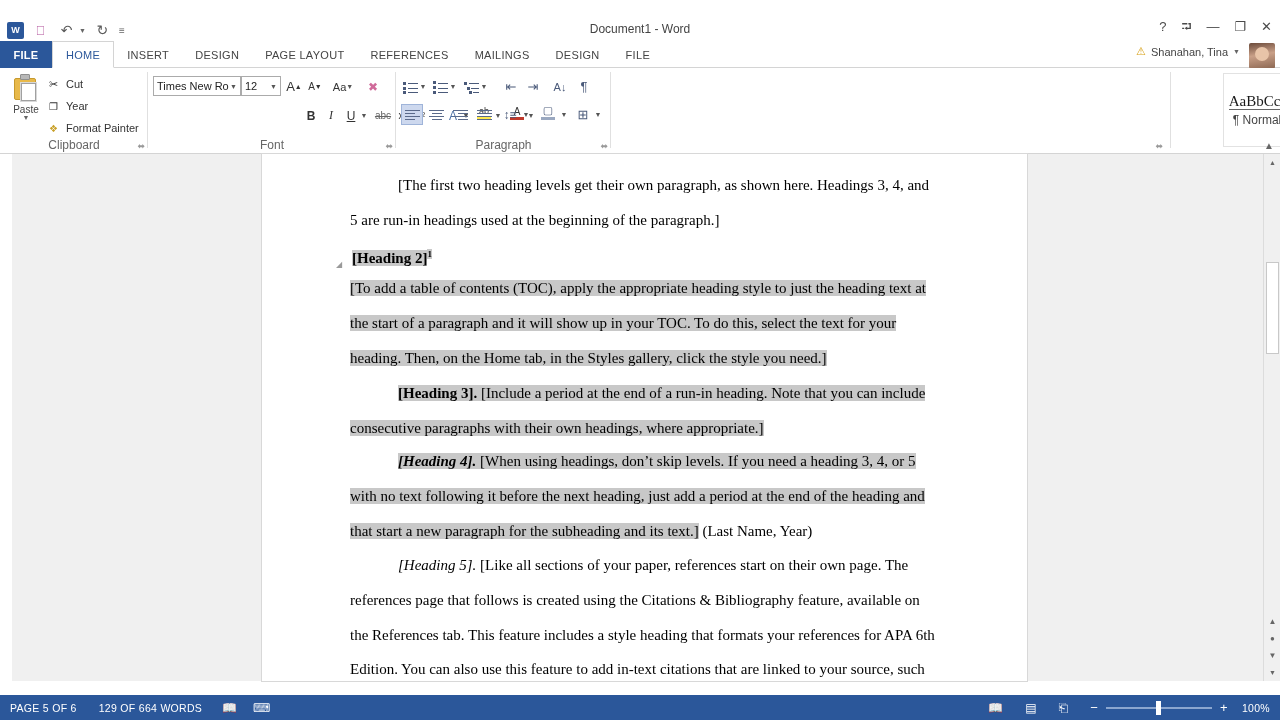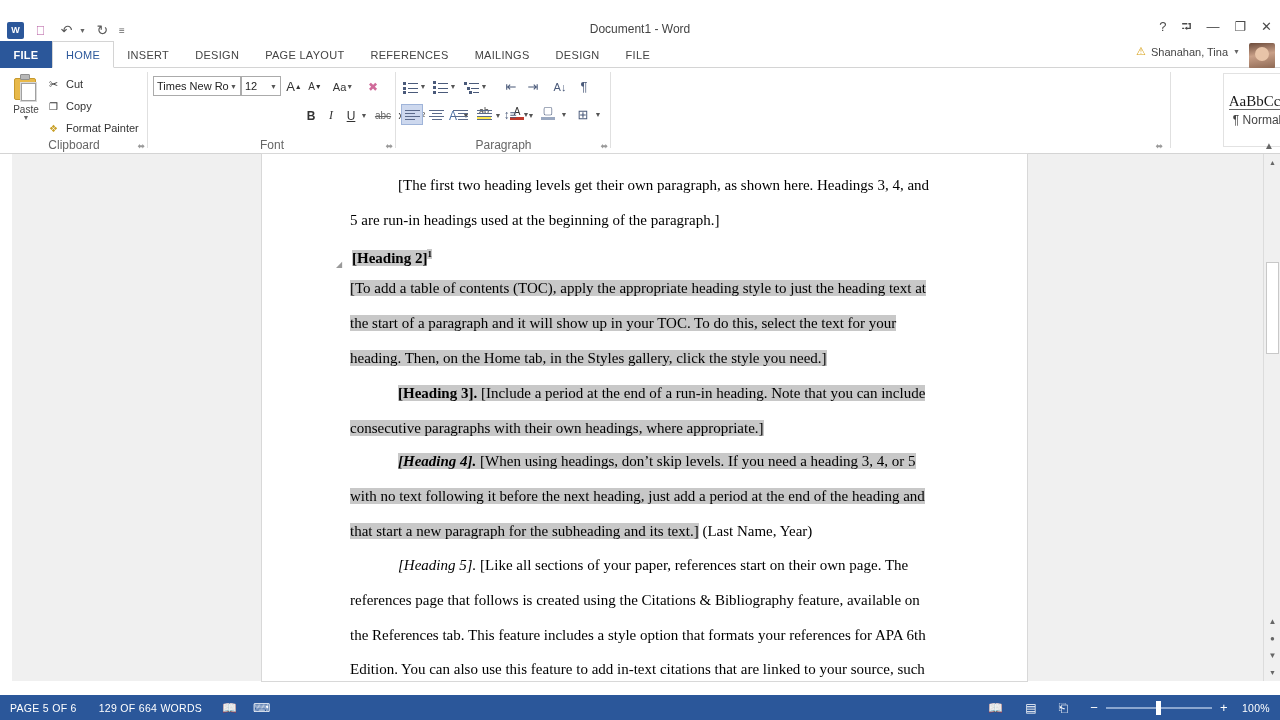--- a/index.html
+++ b/index.html
@@ -300,21 +300,21 @@
         </div>
         <div class="paste-label">Paste</div>
         <div class="paste-caret">▼</div>
       </div>
       <div class="clip-item" style="top:9px;">
         <span class="clip-ico">✂</span>
         <span>Cut</span>
       </div>
       <div class="clip-item" style="top:31px;">
         <span class="clip-ico" style="font-size:10px;">❐</span>
-        <span>Copy</span>
+        <span>Year</span>
       </div>
       <div class="clip-item" style="top:53px;">
         <span class="clip-ico" style="font-size:10px;color:#c8a028;">❖</span>
         <span>Format Painter</span>
       </div>
       <div class="grp-label">Clipboard</div>
       <div class="grp-dialog">⬌</div>
       <div class="grp-sep" style="left:147px;"></div>
     </div>
 
@@ -528,21 +528,21 @@
           <div class="pline" style="top: 117px; left: 88px;"><span class="hl">[To add a table of contents (TOC), apply the appropriate heading style to just the heading text at</span></div>
           <div class="pline" style="top: 152px; left: 88px;"><span class="hl">the start of a paragraph and it will show up in your TOC.  To do this, select the text for your</span></div>
           <div class="pline" style="top: 187px; left: 88px;"><span class="hl">heading.  Then, on the Home tab, in the Styles gallery, click the style you need.]</span></div>
           <div class="pline" style="top: 222px; left: 136px;"><span class="bold hl">[Heading 3].</span><span class="hl"> [Include a period at the end of a run-in heading.  Note that you can include</span></div>
           <div class="pline" style="top: 257px; left: 88px;"><span class="hl">consecutive paragraphs with their own headings, where appropriate.]</span></div>
           <div class="pline" style="top: 290px; left: 136px;"><span class="bi hl">[Heading 4].</span><span class="hl"> [When using headings, don’t skip levels.  If you need a heading 3, 4, or 5</span></div>
           <div class="pline" style="top: 325px; left: 88px;"><span class="hl">with no text following it before the next heading, just add a period at the end of the heading and</span></div>
           <div class="pline" style="top: 360px; left: 88px;"><span class="hl">that start a new paragraph for the subheading and its text.]</span><span> (Last Name, Year)</span></div>
           <div class="pline" style="top: 394px; left: 136px;"><span class="ital">[Heading 5].</span><span> [Like all sections of your paper, references start on their own page.  The</span></div>
           <div class="pline" style="top: 429px; left: 88px;"><span>references page that follows is created using the Citations &amp; Bibliography feature, available on</span></div>
-          <div class="pline" style="top: 464px; left: 88px;"><span>the References tab.  This feature includes a style option that formats your references for APA 6th</span></div>
+          <div class="pline" style="top: 464px; left: 88px;"><span>the References tab.  This feature includes a style heading that formats your references for APA 6th</span></div>
           <div class="pline" style="top: 498px; left: 88px;"><span>Edition.  You can also use this feature to add in-text citations that are linked to your source, such</span></div>
         </div>
     </div>
 
   </div>
 
   <div class="vscroll">
     <div class="vs-arrow" style="top:0;">
       <span>▲</span>
     </div>

